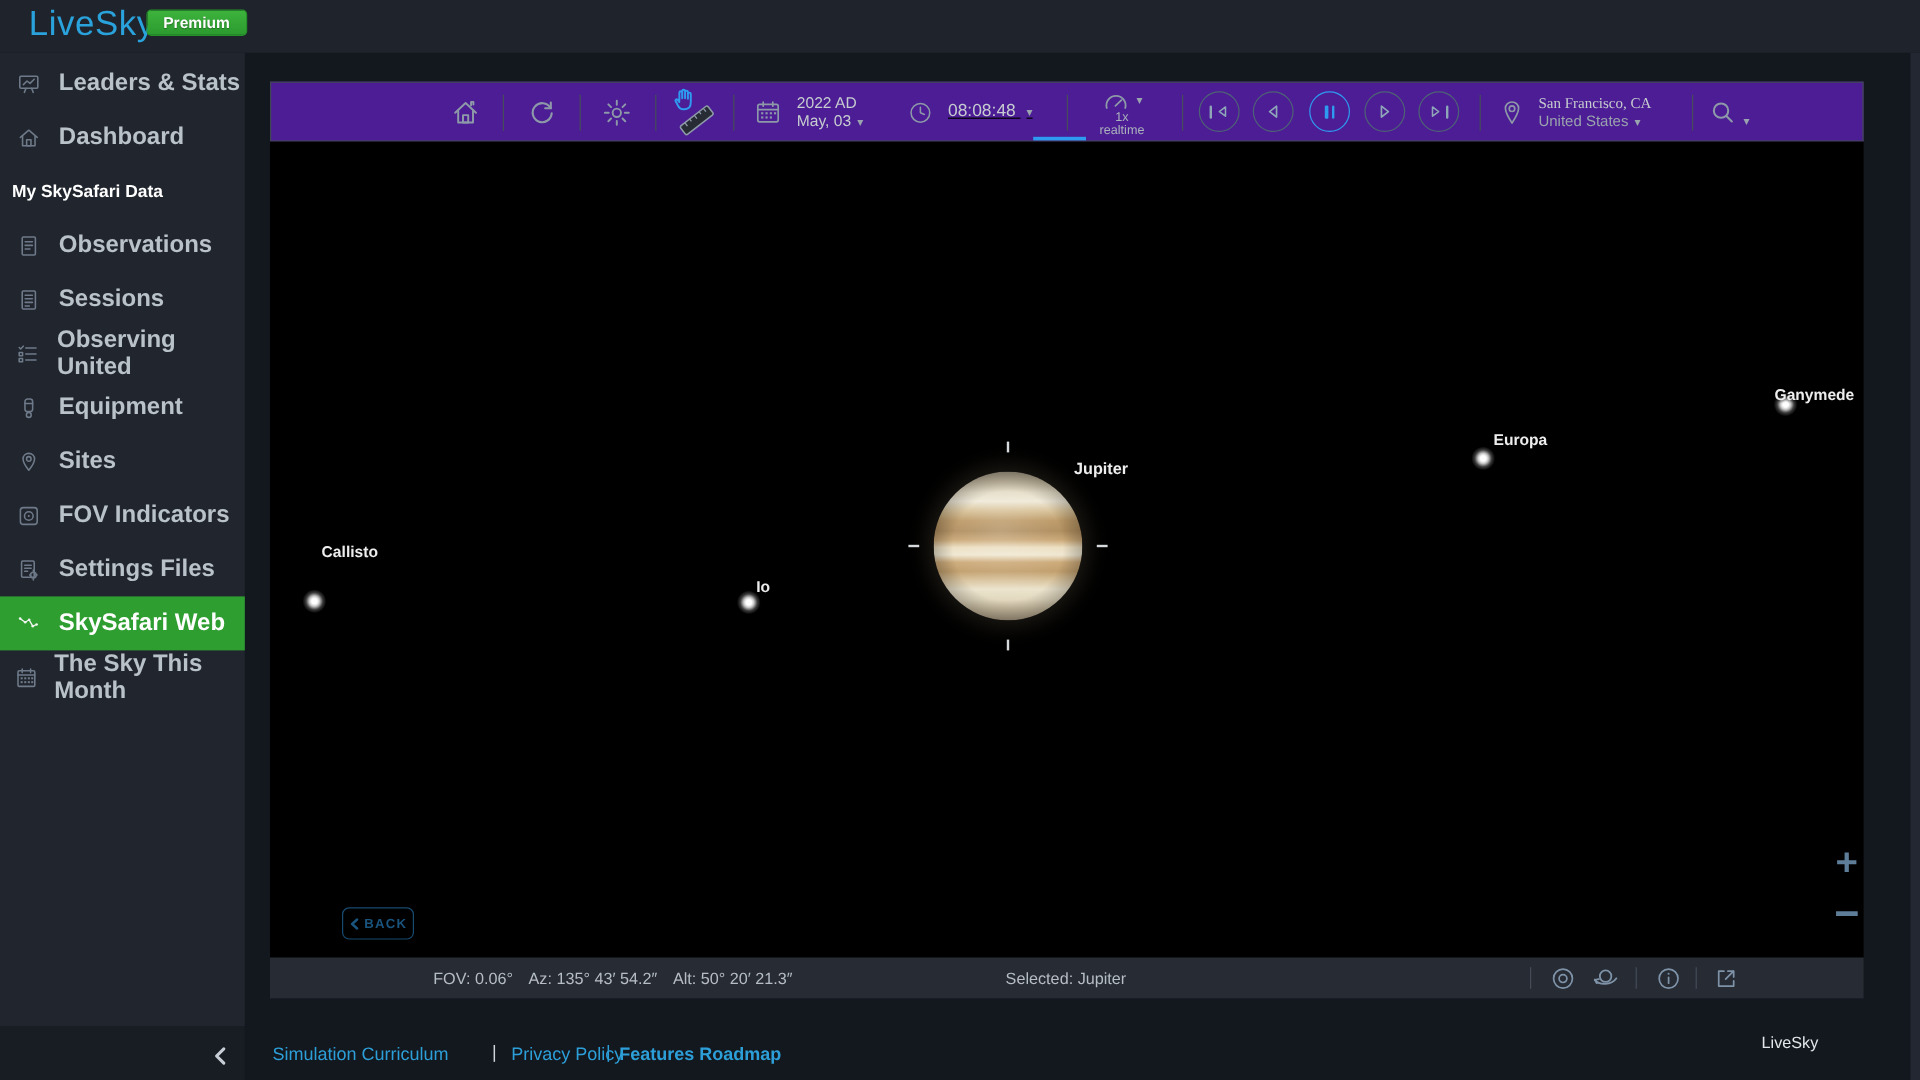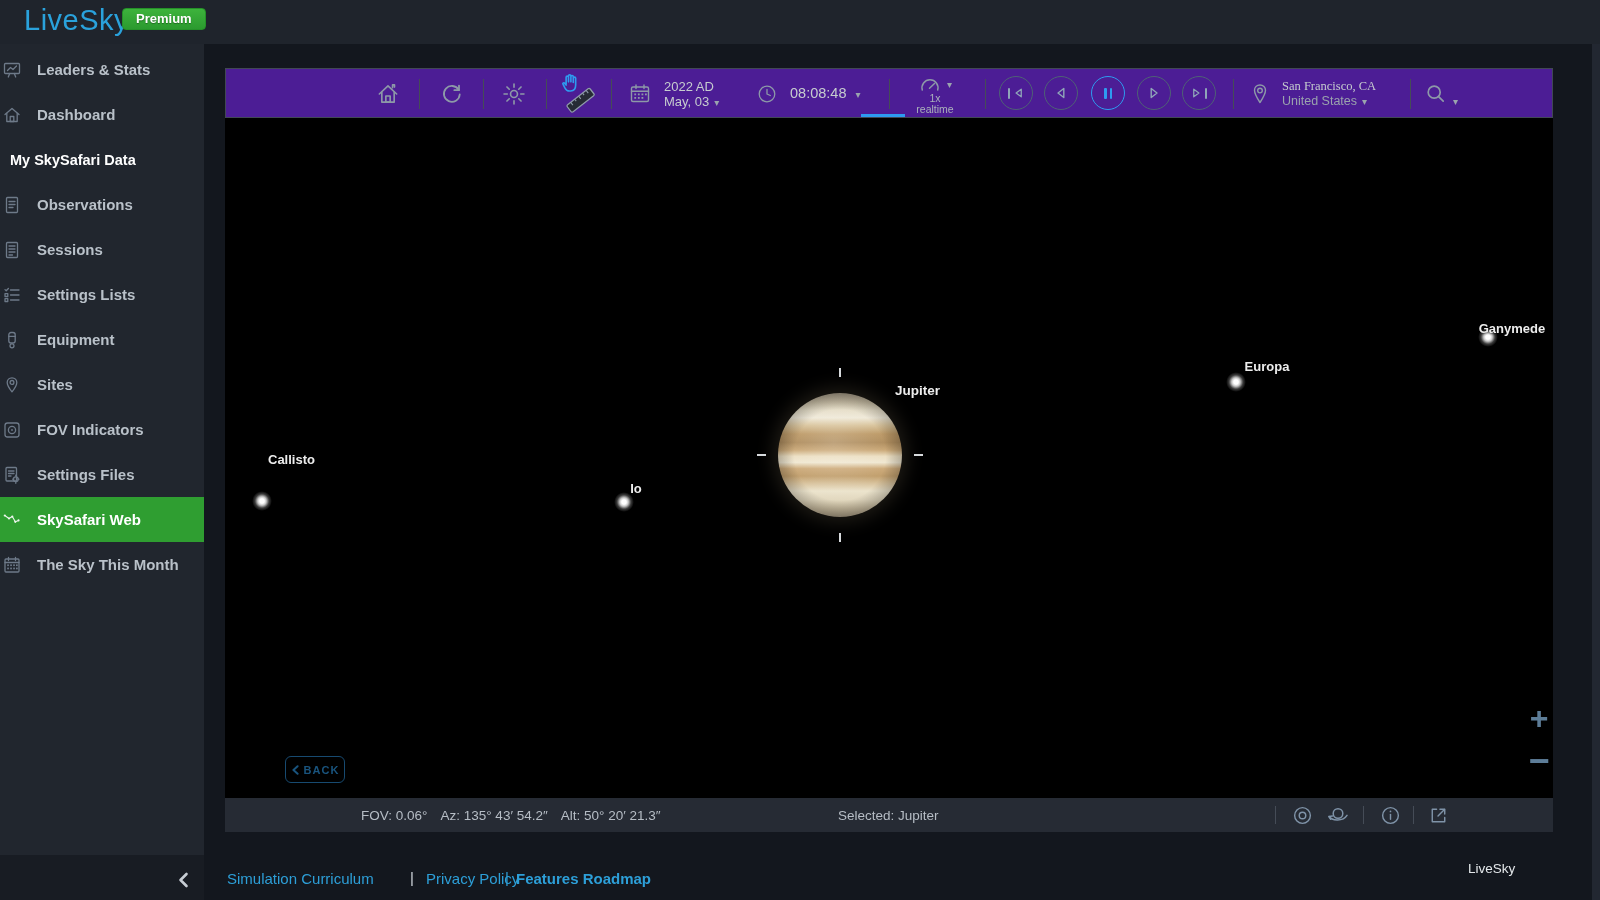--- a/index.html
+++ b/index.html
@@ -12,22 +12,22 @@
   .logo { position:absolute; left:24px; top:4px; font-size:29px; font-weight:400;
           color:#2aa2dc; letter-spacing:0.5px; cursor:pointer; }
   .badge { position:absolute; left:122px; top:8px; padding:2px 13px 3px;
            background:linear-gradient(#3db33c,#2b9a2f); border:1px solid #249128;
            border-radius:4px; color:#fff; font-size:13px; font-weight:bold;
            text-shadow:0 1px 1px rgba(0,0,0,.35); }
 
   
   .sidebar { position:absolute; left:0; top:44px; width:204px; height:811px;
              background:#21262e; padding-top:3px; }
-  .sb-item { height:45px; display:flex; align-items:center; gap:13px;
-             color:#b9c1c9; font-size:15px; font-weight:bold; cursor:pointer; }
+  .sb-item { height:45px; display:flex; align-items:center; padding-left:12px; gap:13px;
+             color:#b9c1c9; font-size:20px; font-weight:bold; cursor:pointer; }
   .sb-item .ic { width:24px; display:flex; justify-content:center; align-items:center; }
   .sb-section { height:45px; display:flex; align-items:center; padding-left:10px;
                 color:#ffffff; font-size:14.5px; font-weight:bold; }
   .sb-item.active { background:#2f9e31; color:#ffffff; }
   .sb-foot { position:absolute; left:0; top:855px; width:204px; height:45px; background:#181c23; }
   .collapse-btn { position:absolute; left:172px; top:868px; width:24px; height:24px; cursor:pointer; }
 
   
   .toolbar { position:absolute; left:225px; top:68px; width:1328px; height:50px;
              background:#4c1d95; border:1px solid #414854; }
@@ -134,21 +134,21 @@
     </div>
     <div class="sb-item">
       <span class="ic">
         <svg width="20" height="20" viewBox="0 0 20 20" fill="none" stroke="#6e7a89" stroke-width="1.3" stroke-linecap="round" stroke-linejoin="round">
             <path d="M8.5 5H17M8.5 10H17M8.5 15H17"></path>
             <path d="M3 4.6l1.2 1.2 2.2-2.3"></path>
             <rect x="3" y="8.7" width="2.8" height="2.8"></rect>
             <rect x="3" y="13.7" width="2.8" height="2.8"></rect>
           </svg>
       </span>
-      <span>Settings Lists</span>
+      <span>Observing United</span>
     </div>
     <div class="sb-item">
       <span class="ic">
         <svg width="20" height="20" viewBox="0 0 20 20" fill="none" stroke="#6e7a89" stroke-width="1.3" stroke-linecap="round">
             <rect x="6.8" y="2.5" width="6.4" height="10.5" rx="2.2"></rect>
             <path d="M6.8 6.3h6.4"></path>
             <circle cx="10" cy="15.8" r="2"></circle>
           </svg>
       </span>
       <span>Equipment</span>
@@ -276,21 +276,21 @@
             <rect x="9.9" y="15" width="1.8" height="1.8"></rect>
             <rect x="13.5" y="15" width="1.8" height="1.8"></rect>
           </g>
         </svg>
       <span class="ttext">
         <span style="display:block;">2022 AD</span>
         <span style="display:block;" class="caret"><span>May, 03</span></span>
       </span>
     </div>
 
-    <div class="tbtn" style="left:530px; top:11px; width:130px; height:28px; justify-content:flex-start; gap:12px;">
+    <div class="tbtn" style="left:530px; top:11px; width:130px; height:28px; justify-content:flex-start; gap:12px;text-decoration:underline;">
       <svg width="22" height="22" viewBox="0 0 24 24" fill="none" stroke="#8d99a8" stroke-width="1.4" stroke-linecap="round">
           <circle cx="12" cy="12" r="8.5"></circle>
           <path d="M12 12V7M12 12l3.6 1.6"></path>
         </svg>
       <span class="ttext caret" style="font-size:14.5px;">
         <span>08:08:48</span>
       </span>
     </div>
     <div class="tdiv" style="left:663px;"></div>
 

